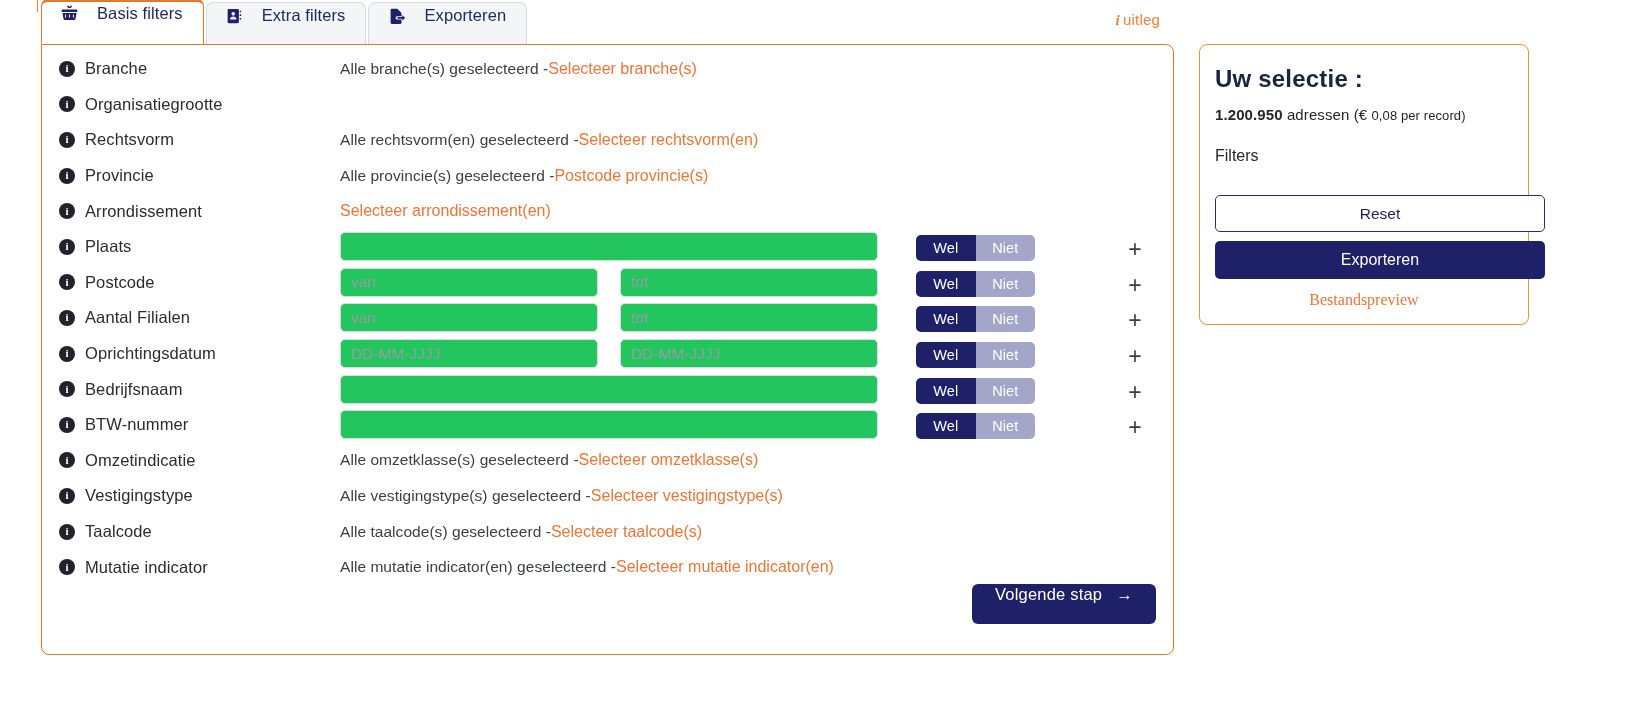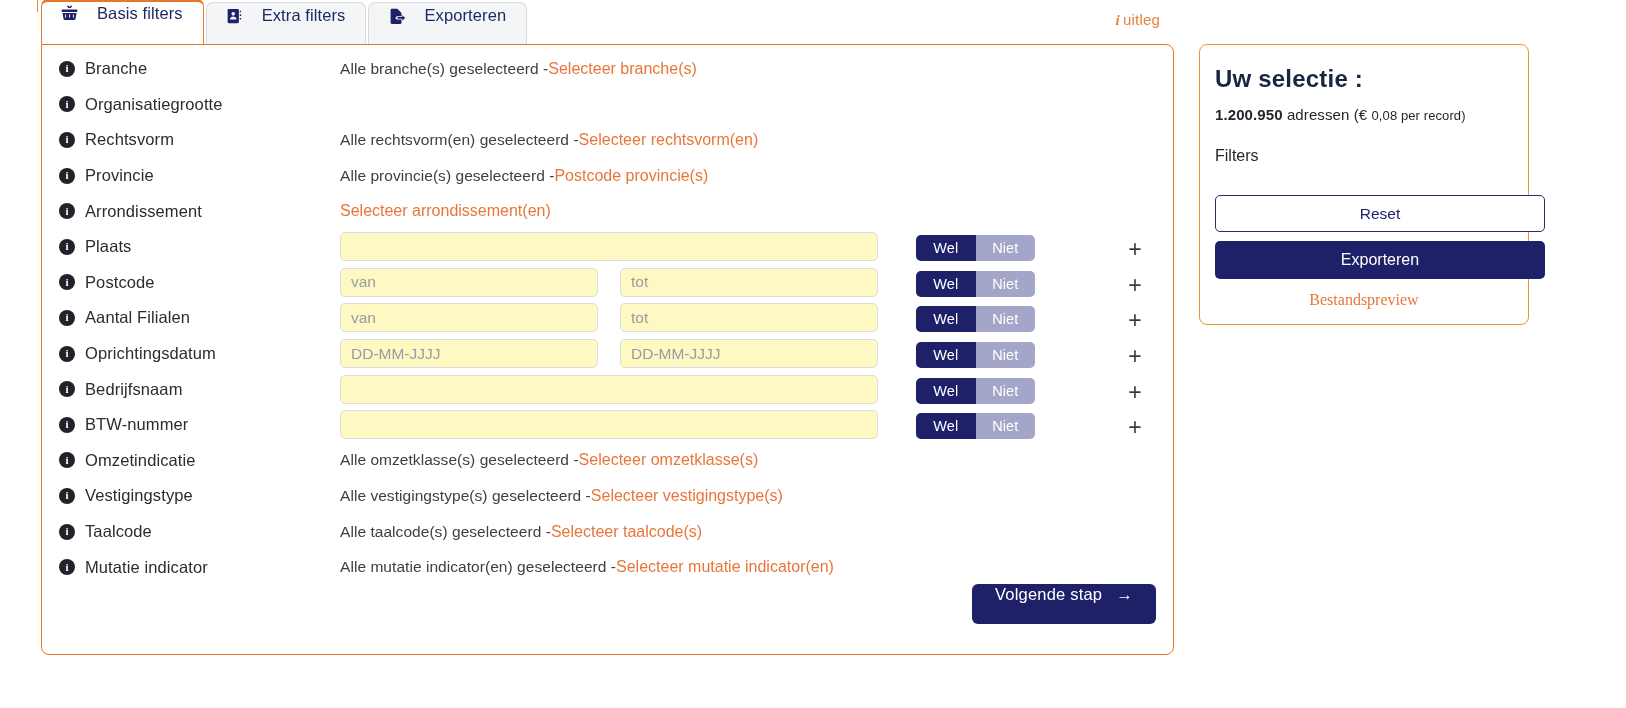--- a/index.html
+++ b/index.html
@@ -94,21 +94,21 @@
   }
   .valcell { flex: 1 1 auto; display: flex; align-items: flex-end; }
   .seltext { color: #3c4046; font-size: 15.5px; letter-spacing: .05px; white-space: nowrap; }
   .sellink { color: #e8763a; cursor: pointer; white-space: nowrap; }
 
   
   .inp {
     height: 29px;
     border: 1px solid #dcdde1;
     border-radius: 5px;
-    background: #fef9c3;
+    background: #22c55e;
     font-family: "Liberation Sans", sans-serif;
     font-size: 15.5px;
     color: #3c4046;
     padding: 0 10px;
     outline: none;
   }
   .inp::placeholder { color: #9a9ca3; }
   .inp.wide { width: 538px; }
   .inp.half { width: 258px; }
   .gap { width: 22px; flex: 0 0 22px; }

